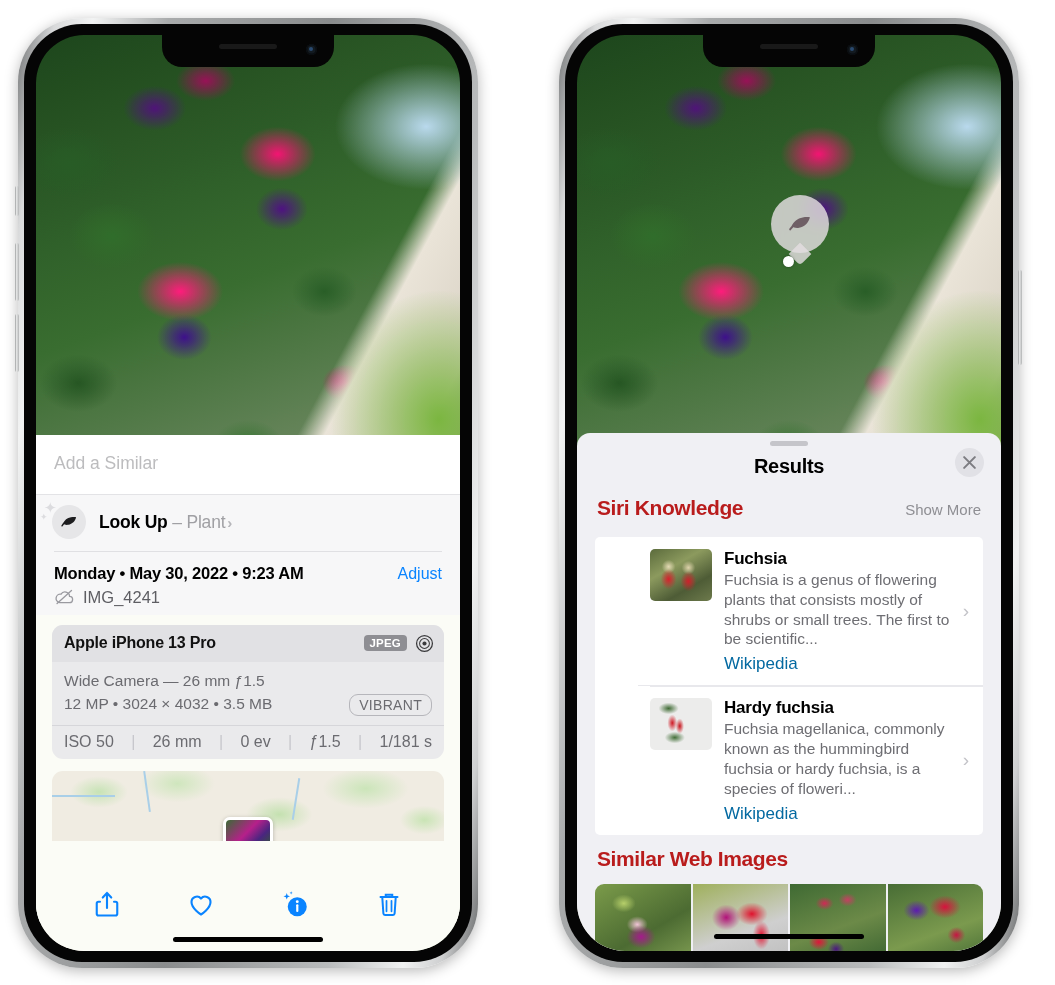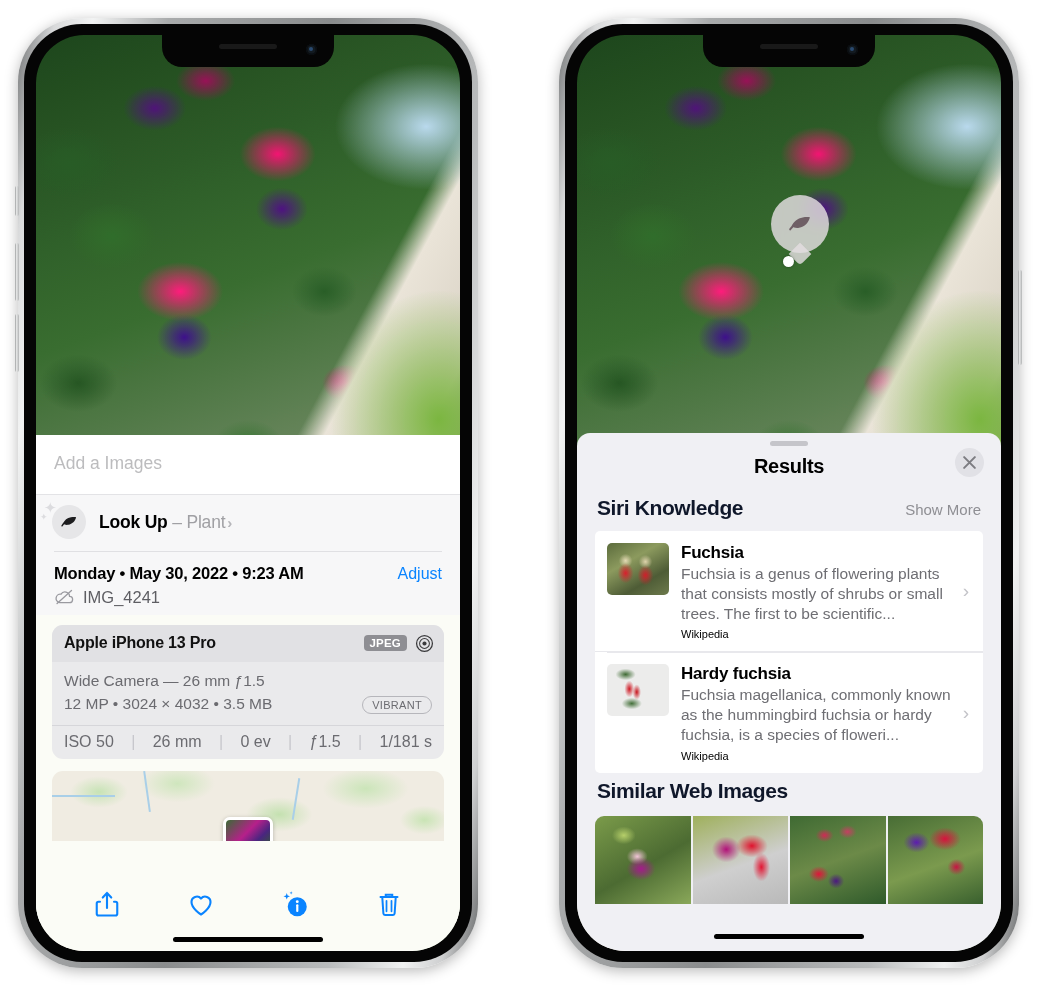--- a/index.html
+++ b/index.html
@@ -171,21 +171,21 @@
   .cam-badges { display: flex; align-items: center; gap: 8px; }
   .jpeg-pill {
     background: #8e8e93; color: #fff; font-size: 11.5px; font-weight: 700;
     padding: 2px 6px; border-radius: 4px; letter-spacing: .2px;
   }
   .aperture-ico { width: 19px; height: 19px; }
   .cam-body { padding: 8px 12px 9px; }
   .cam-line { color: #6b6b70; line-height: 1.45; }
   .cam-row2 { display: flex; align-items: center; justify-content: space-between; margin-top: 1px; }
   .vibrant-pill {
-    border: 1px solid #b6b6bb; color: #6b6b70; font-size: 11px;
+    border: 1px solid #b6b6bb; color: #6b6b70; font-size: 14px;
     padding: 2px 9px; border-radius: 9px; letter-spacing: .3px;
   }
   .exif-row {
     display: flex; align-items: center; justify-content: space-between;
     border-top: .8px solid #d6d6da;
     padding: 7px 12px 8px;
     color: #6b6b70; font-size: 16px;
   }
   .exif-row span.sep { color: #c7c7cc; }
 
@@ -267,28 +267,29 @@
   .close-btn {
     position: absolute; right: 17px; top: 2px;
     width: 29px; height: 29px; border-radius: 50%;
     background: #e1e1e6;
     display: flex; align-items: center; justify-content: center;
   }
   .sec-head {
     display: flex; align-items: baseline; justify-content: space-between;
     padding: 4px 20px 9px;
   }
-  .sec-title { font-size: 21px; font-weight: 700; color: #0f172a; letter-spacing: -.4px; }
+  .sec-title { font-size: 21px; font-weight: 700; color: #b91c1c; letter-spacing: -.4px; }
   .show-more { font-size: 15px; color: #8e8e93; }
 
   .card-group {
-    margin: 2px 18px;
+    margin: 8px 18px;
     background: #fff;
     border-radius: 5px;
     overflow: hidden;
+    padding-left: 43px;
   }
   .kcard { display: flex; align-items: flex-start; padding: 12px 14px 11px 12px; gap: 12px; position: relative; }
   .kcard + .kcard { border-top: .8px solid #e8e8ec; margin-left: 0; }
   .kcard + .kcard::before {
     content:""; position:absolute; top:0; left:12px; right:0; height:.8px; background:#e8e8ec;
   }
   .kthumb { width: 62px; height: 52px; border-radius: 5px; flex: none; overflow: hidden; }
   .kthumb.t1 {
     background:
       radial-gradient(ellipse 11px 14px at 30% 58%, #d8202c 0%, rgba(216,32,44,0) 72%),
@@ -301,21 +302,21 @@
     background:
       radial-gradient(ellipse 7px 12px at 36% 48%, #cf1722 0%, rgba(207,23,34,0) 70%),
       radial-gradient(ellipse 6px 11px at 48% 54%, #c8161f 0%, rgba(200,22,31,0) 70%),
       radial-gradient(ellipse 14px 8px at 30% 20%, #3f6b34 0%, rgba(63,107,52,0) 72%),
       radial-gradient(ellipse 14px 8px at 40% 76%, #44703a 0%, rgba(68,112,58,0) 72%),
       #ececeb;
   }
   .ktext { flex: 1; min-width: 0; padding-right: 16px; }
   .ktitle { font-size: 17px; font-weight: 700; color: #000; letter-spacing: -.2px; margin-bottom: 1px; }
   .kdesc { font-size: 15.5px; color: #6e6e73; line-height: 1.28; }
-  .ksrc { font-size: 11px; color: #000000; margin-top: 5px; }
+  .ksrc { font-size: 17px; color: #0369a1; margin-top: 5px; }
   .kchev { position: absolute; right: 14px; top: 50%; transform: translateY(-50%); color: #c3c3c8; font-size: 19px; }
 
   .web-grid { display: flex; margin-top: 4px; padding: 0 18px; gap: 2px; overflow: hidden; }
   .wimg { flex: 1; height: 88px; border-radius: 0; }
   .wimg:first-child { border-radius: 9px 0 0 0; }
   .wimg:last-child  { border-radius: 0 9px 0 0; }
   .w1 { background:
       radial-gradient(ellipse 20px 16px at 48% 60%, #a51b8c 0%, rgba(165,27,140,0) 72%),
       radial-gradient(ellipse 14px 11px at 44% 46%, #f0c3d6 0%, rgba(240,195,214,0) 75%),
       radial-gradient(ellipse 16px 12px at 30% 22%, #b6cf6a 0%, rgba(182,207,106,0) 74%),
@@ -354,21 +355,21 @@
 
       <div class="photo"></div>
 
       <div class="notch">
         <div class="speaker"></div>
         <div class="cam"></div>
       </div>
 
       <div class="info-sheet">
 
-        <div class="caption-field">Add a Images</div>
+        <div class="caption-field">Add a Similar</div>
 
         <div class="lookup-row">
           <div class="leaf-circle">
             <span class="sparkle">✦</span>
             <span class="sparkle s2">✦</span>
             <svg width="20" height="20" viewBox="0 0 24 24">
               <path d="M20.5 6.2c-1.1 4.6-4.5 8.2-9.3 9.1-2.6.5-4.9-.2-6.3-1.5 1.5-3.9 5-6.6 9.4-7.4 2.3-.4 4.4-.4 6.2-.2z" fill="#1d1d1f"></path>
               <path d="M3.6 16.6c1.4-2.4 3.6-4.4 6.3-5.6" stroke="#1d1d1f" stroke-width="1.6" fill="none" stroke-linecap="round"></path>
             </svg>
           </div>

